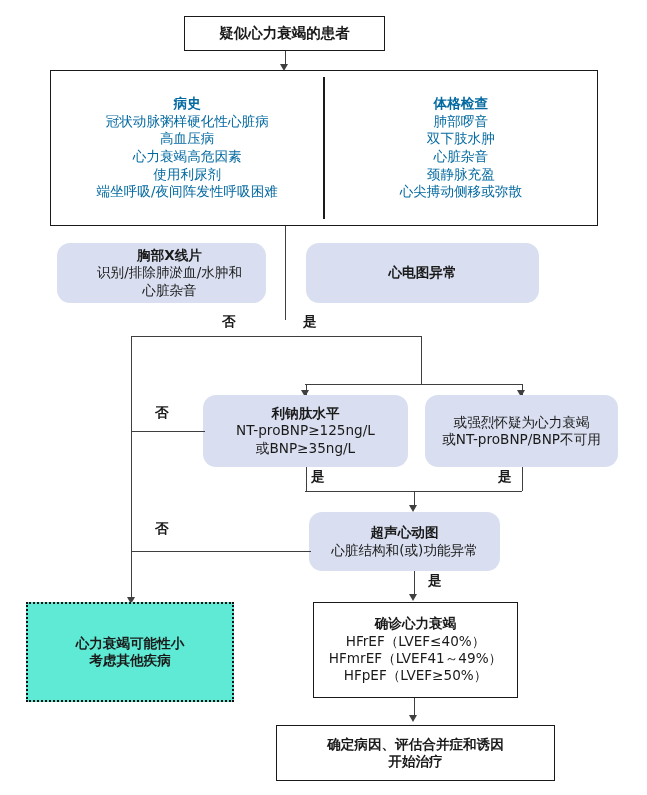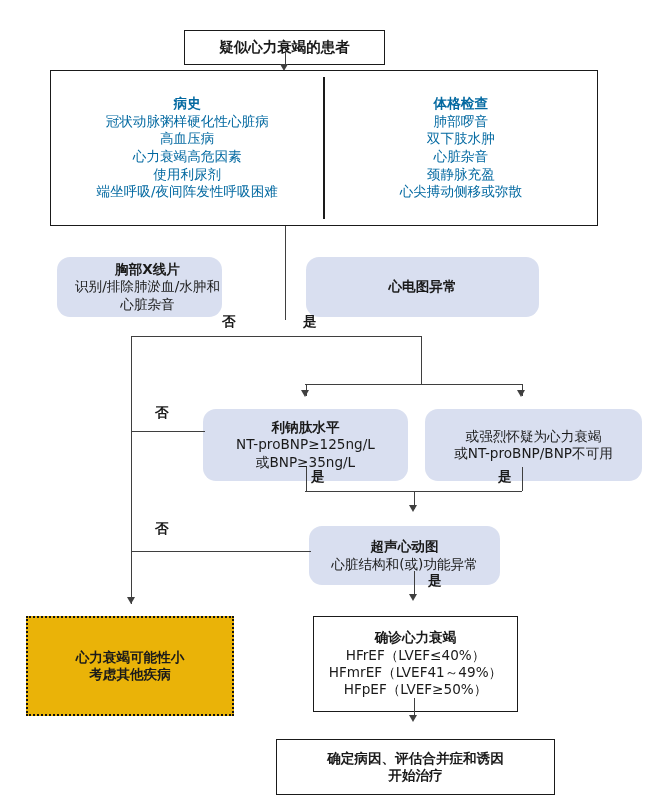--- a/index.html
+++ b/index.html
@@ -20,29 +20,28 @@
   .node {
     position: absolute;
     box-sizing: border-box;
     display: flex;
     flex-direction: column;
     align-items: center;
     justify-content: center;
     text-align: center;
     color: #1a1a1a;
     line-height: 1.28;
-    margin-top: 14px;
   }
   .node-plain {
     border: 1.4px solid #1a1a1a;
     background: #ffffff;
   }
   .node-dotted {
     border: 2.4px dotted #111111;
-    background: #eab308;
+    background: #5eead4;
   }
   .node-blue {
     background: #d9dff0;
     border-radius: 13px;
     border: none;
   }
   .title {
     font-weight: bold;
   }
   .ln { white-space: nowrap; }
@@ -127,21 +126,21 @@
       <span class="ln">肺部啰音</span>
       <span class="ln">双下肢水肿</span>
       <span class="ln">心脏杂音</span>
       <span class="ln">颈静脉充盈</span>
       <span class="ln">心尖搏动侧移或弥散</span>
     </div>
   </div>
 
   <div class="vline" style="left:284.5px; top:226px; height:94px;"></div>
 
-  <div class="node node-blue fs14" style="left:57px; top:243px; width:165px; height:60px;padding-left:16px;">
+  <div class="node node-blue fs14" style="left:57px; top:243px; width:209px; height:60px;padding-left:16px;">
     <span class="title ln">胸部X线片</span>
     <span class="ln">识别/排除肺淤血/水肿和</span>
     <span class="ln">心脏杂音</span>
   </div>
 
   <div class="node node-blue fs14" style="left:306px; top:243px; width:233px; height:60px;">
     <span class="title ln">心电图异常</span>
   </div>
 
   <div class="edge-label fs14" style="left:222px; top:313px;">
@@ -164,21 +163,21 @@
 
   <div class="vline" style="left:521.5px; top:384px; height:12px;"></div>
   <div class="arrow-down" style="left:517px; top:390px;"></div>
 
   <div class="node node-blue fs14" style="left:203px; top:395px; width:205px; height:72px;">
     <span class="title ln">利钠肽水平</span>
     <span class="ln">NT-proBNP≥125ng/L</span>
     <span class="ln">或BNP≥35ng/L</span>
   </div>
 
-  <div class="node node-blue fs14" style="left:425px; top:395px; width:217px; height:72px;">
+  <div class="node node-blue fs14" style="left:425px; top:395px; width:193px; height:72px;">
     <span class="ln">或强烈怀疑为心力衰竭</span>
     <span class="ln">或NT-proBNP/BNP不可用</span>
   </div>
 
   <div class="edge-label fs14" style="left:155px; top:404px;">
     <span>否</span>
   </div>
   <div class="hline" style="left:131px; top:431px; width:74px;"></div>
 
   <div class="edge-label fs14" style="left:311px; top:468px;">

